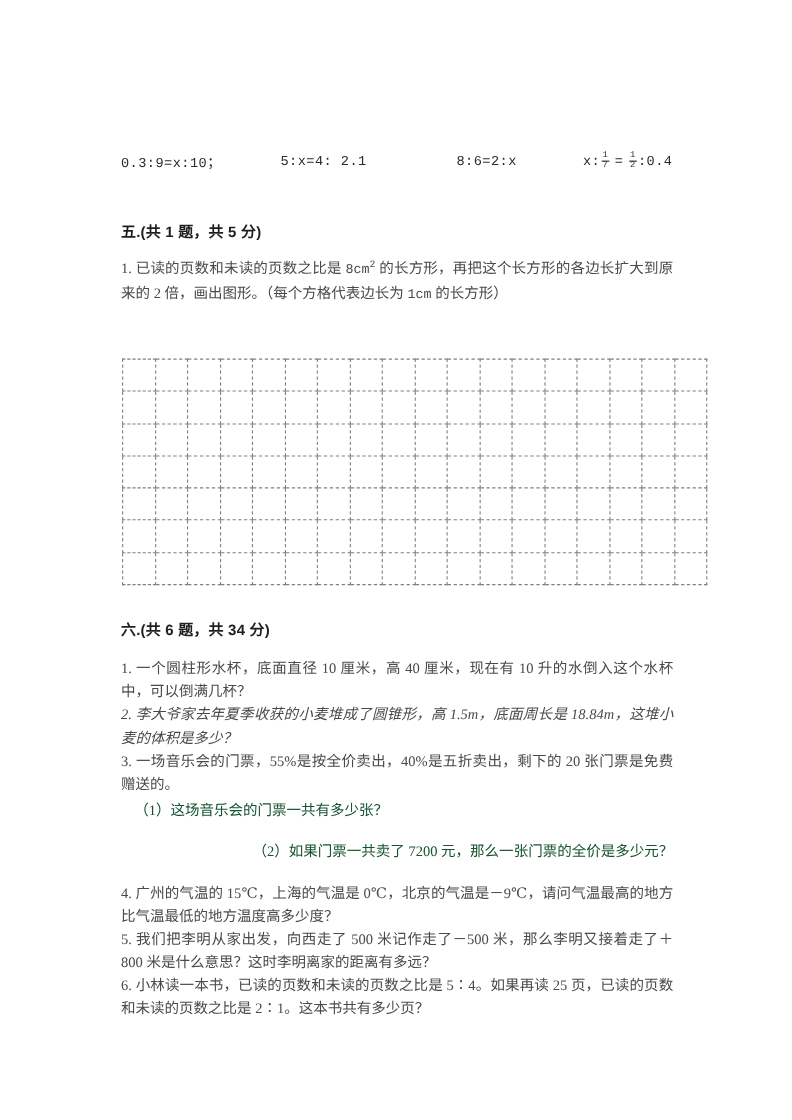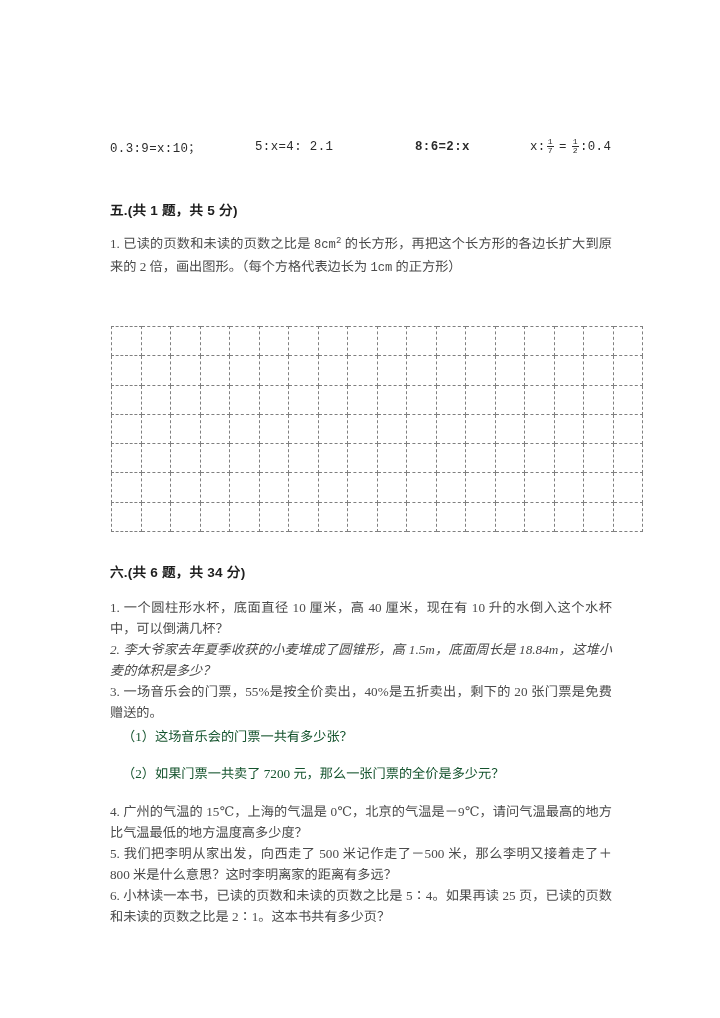--- a/index.html
+++ b/index.html
@@ -68,42 +68,42 @@
   #row-solve-title   { left: 110px; top: 82px;  width: 500px; }
   #row-solve-exprs   { left: 110px; top: 138px; width: 505px; }
   #row-sec5-title    { left: 110px; top: 199px; }
   #row-sec5-q1       { left: 110px; top: 233px; width: 502px; }
   #grid-wrap         { left: 111px; top: 326px; }
   #row-sec6-title    { left: 110px; top: 561px; }
   #row-sec6-q1       { left: 110px; top: 597px; width: 502px; }
   #row-sec6-q2       { left: 110px; top: 639px; width: 502px; font-style: italic; }
   #row-sec6-q3       { left: 110px; top: 681px; width: 502px; }
   #row-sec6-q3-a     { left: 110px; top: 726px; width: 502px; }
-  #row-sec6-q3-b     { left: 110px; top: 763px; width: 502px; }
+  #row-sec6-q3-b     { left: 110px; top: 763px; width: 502px; text-align: right; }
   #row-sec6-q4       { left: 110px; top: 801px; width: 502px; }
   #row-sec6-q5       { left: 110px; top: 843px; width: 502px; }
   #row-sec6-q6       { left: 110px; top: 885px; width: 502px; }
 
   
   .expr-row {
     display: flex;
     align-items: center;
     font-family: "Liberation Mono", "DejaVu Sans Mono", monospace;
     font-size: 12.4px;
     color: #2b2b2b;
     letter-spacing: .4px;
   }
   .expr {
     white-space: pre;
     display: inline-flex;
     align-items: center;
   }
   .expr-1 { width: 145px; }
   .expr-2 { width: 160px; }
-  .expr-3 { width: 115px; font-weight: bold; }
+  .expr-3 { width: 115px; }
   .expr-4 { }
 
   .frac {
     display: inline-flex;
     flex-direction: column;
     align-items: center;
     justify-content: center;
     vertical-align: middle;
     font-size: 8px;
     line-height: 1.05;
@@ -163,21 +163,21 @@
       <span>:0.4</span>
     </span>
   </div>
 
   <div class="abs" id="row-sec5-title">
     <p class="section-title">五.(共 1 题，共 5 分)</p>
   </div>
 
   <div class="abs" id="row-sec5-q1">
     <p class="prob">
-      <span>1.</span><span> 已读的页数和未读的页数之比是 </span><span class="mono-inline">8cm</span><sup class="unit mono-inline">2</sup><span> 的长方形，再把这个长方形的各边长扩大到原来的 2 倍，画出图形。（每个方格代表边长为 </span><span class="mono-inline">1cm</span><span> 的正方形）</span>
+      <span>1.</span><span> 已读的页数和未读的页数之比是 </span><span class="mono-inline">8cm</span><sup class="unit mono-inline">2</sup><span> 的长方形，再把这个长方形的各边长扩大到原来的 2 倍，画出图形。（每个方格代表边长为 </span><span class="mono-inline">1cm</span><span> 的长方形）</span>
     </p>
   </div>
 
   <div class="abs" id="grid-wrap">
     <table id="grid">
       <tbody>
           <tr>
             <td style="width: 28.5px; height: 28.3px; border-style: dashed; border-color: rgb(128, 128, 128);"></td>
             <td style="width: 28.5px; height: 28.3px; border-style: dashed; border-color: rgb(128, 128, 128);"></td>
             <td style="width: 28.5px; height: 28.3px; border-style: dashed; border-color: rgb(128, 128, 128);"></td>

